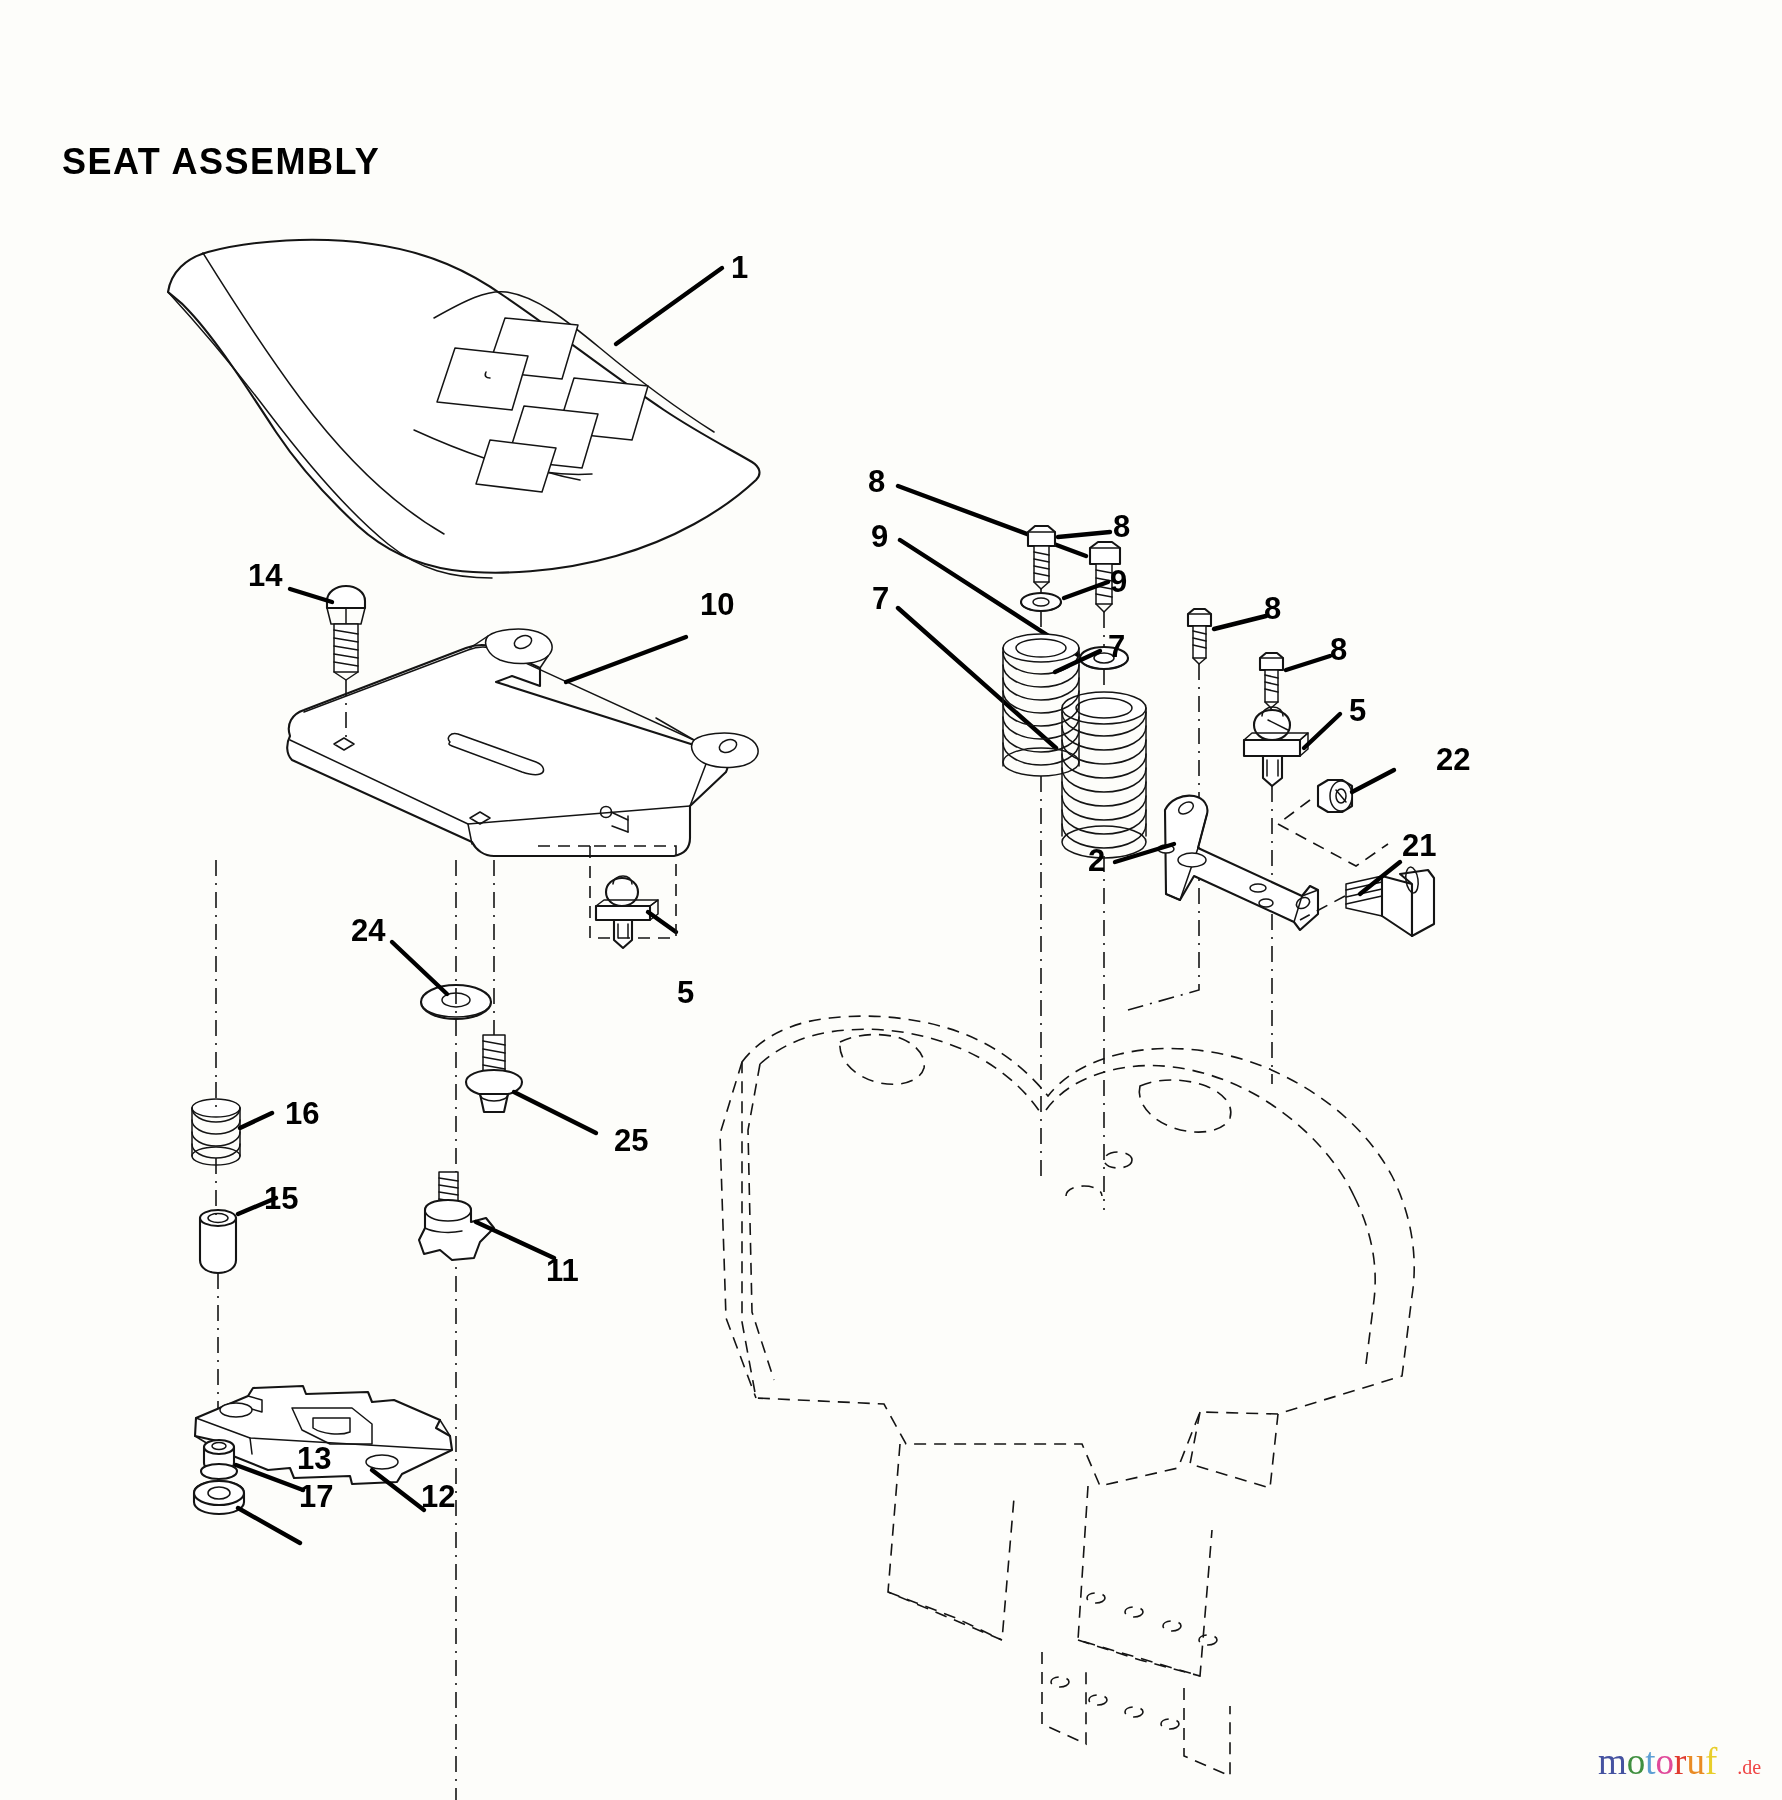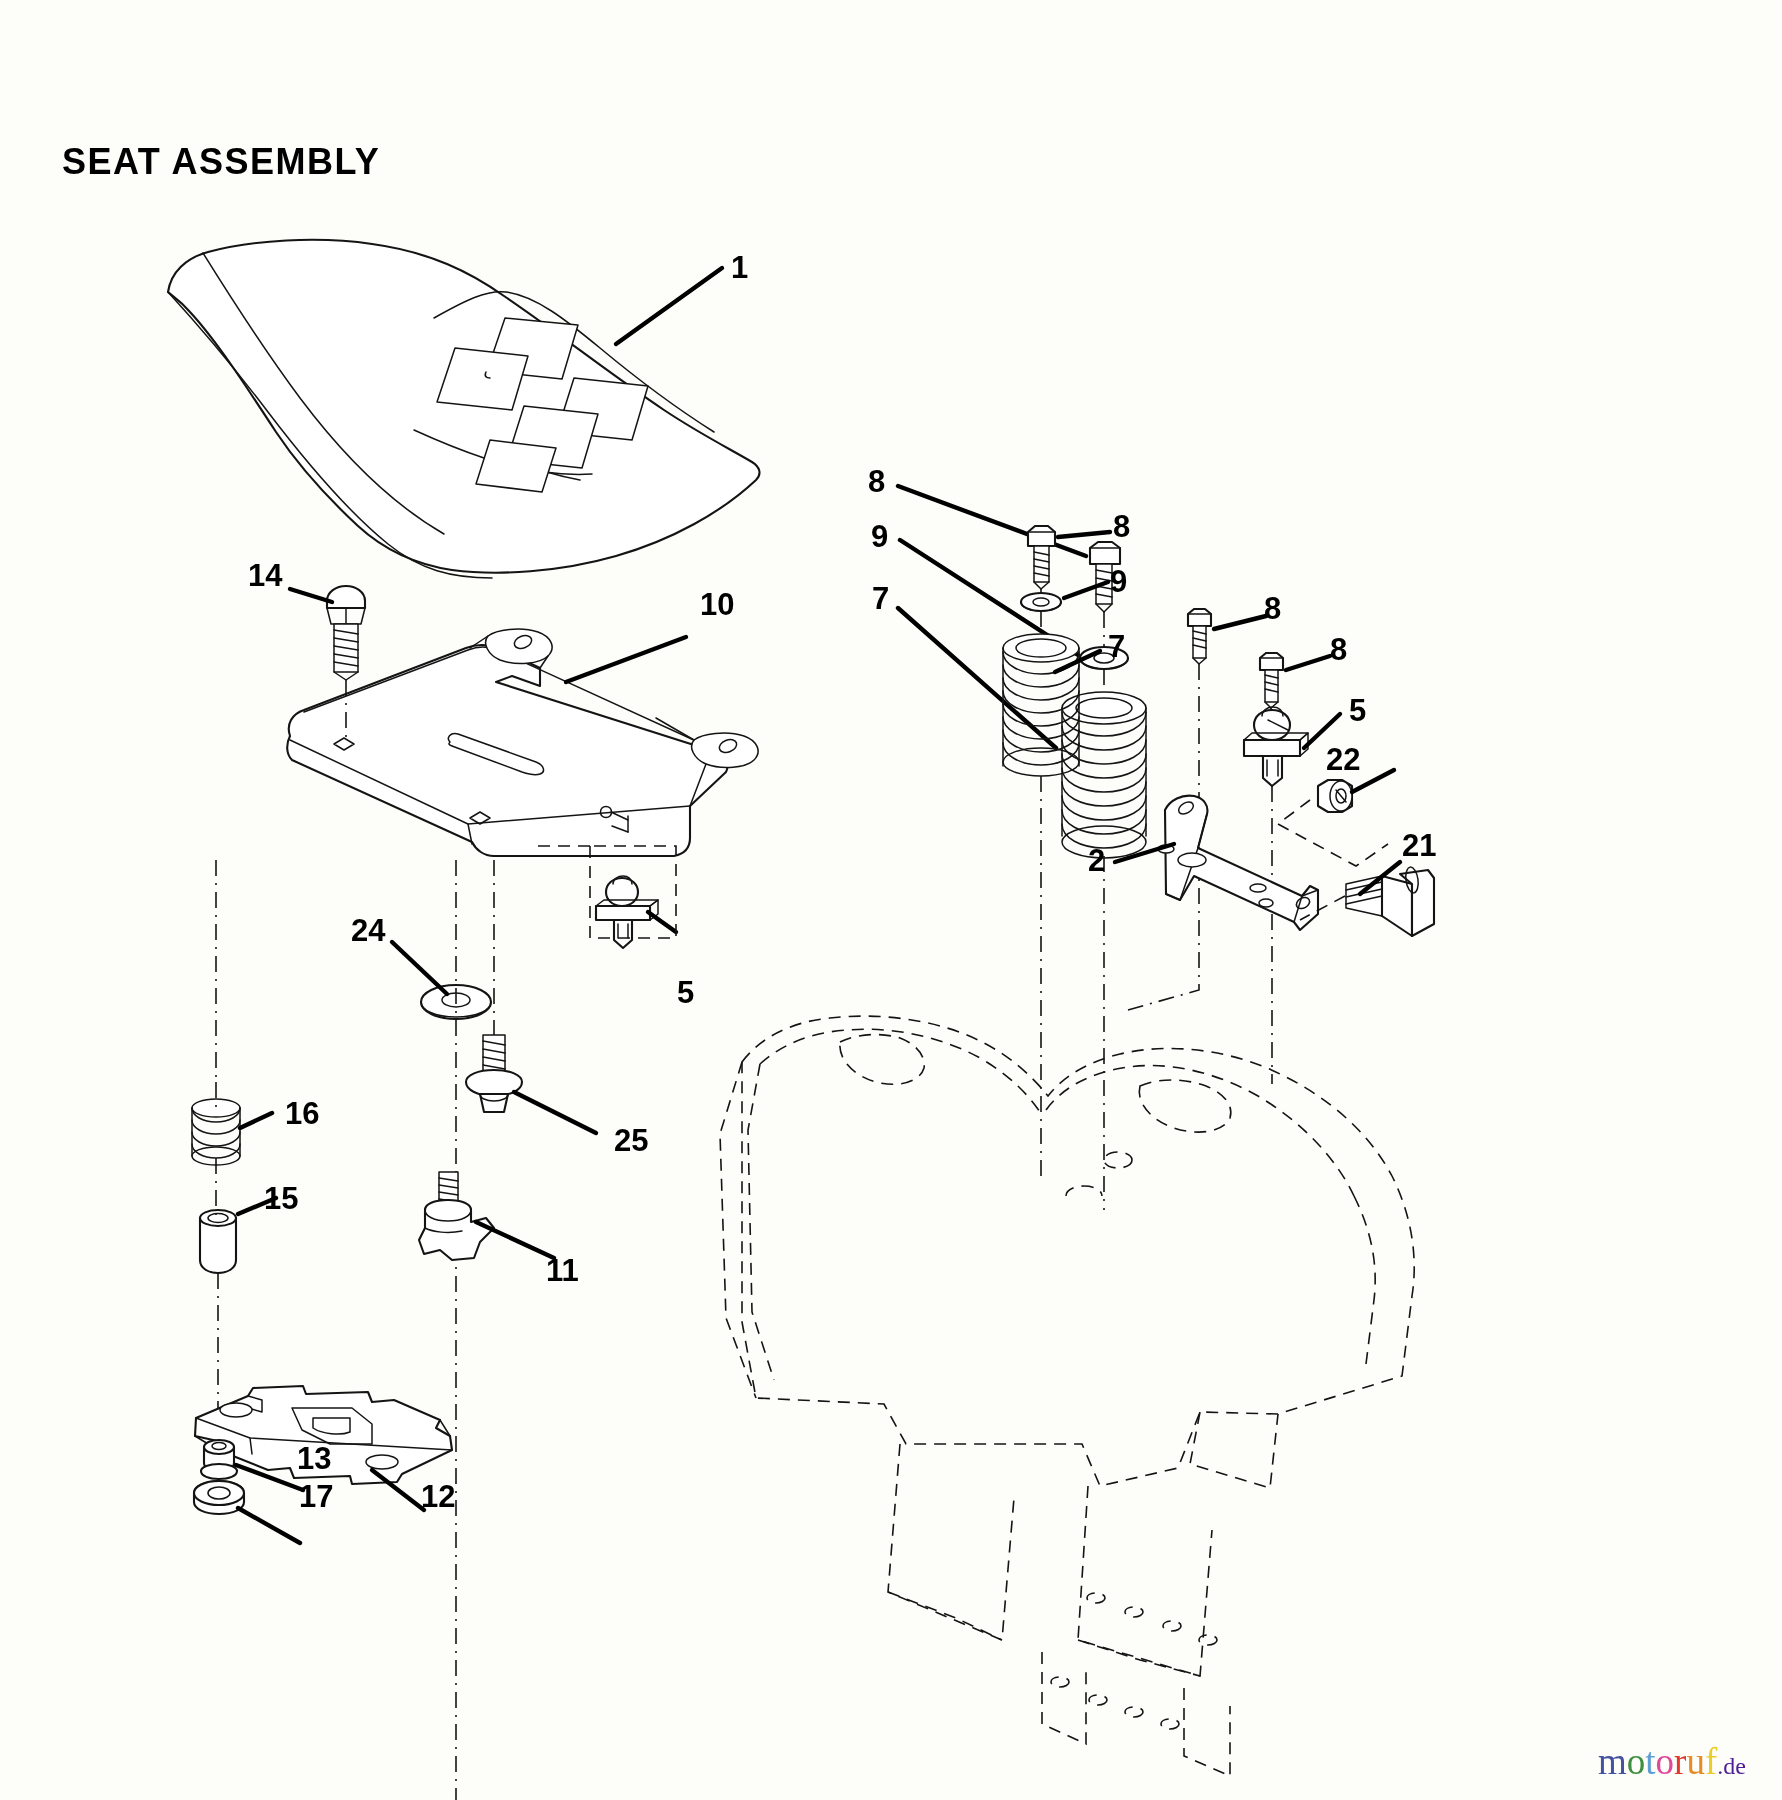--- a/index.html
+++ b/index.html
@@ -71,22 +71,23 @@
     position: absolute;
     left: 1598px;
     top: 1740px;
     font-family: "Liberation Serif", serif;
     font-size: 37px;
     letter-spacing: 0px;
     white-space: nowrap;
   }
   .wm span { display:inline-block; }
   .wm .dot {
-    font-size: 24px;
-    color: #4c1d95;
+    font-size: 20px;
+    color: #ef4444;
+    margin-left: 20px;
   }
 </style>
 </head>
 <body>
 
 <div id="page">
 
   <div class="hdr-section">SEAT  ASSEMBLY</div>
 
   <svg id="art" viewBox="0 0 1782 1800" xmlns="http://www.w3.org/2000/svg">
@@ -482,21 +483,21 @@
   <div class="callout" style="left:700px; top:589px;">10</div>
   <div class="callout" style="left:868px; top:466px;">8</div>
   <div class="callout" style="left:871px; top:521px;">9</div>
   <div class="callout" style="left:872px; top:583px;">7</div>
   <div class="callout" style="left:1113px; top:511px;">8</div>
   <div class="callout" style="left:1110px; top:566px;">9</div>
   <div class="callout" style="left:1108px; top:631px;">7</div>
   <div class="callout" style="left:1264px; top:593px;">8</div>
   <div class="callout" style="left:1330px; top:634px;">8</div>
   <div class="callout" style="left:1349px; top:695px;">5</div>
-  <div class="callout" style="left:1326px; top:744px;">22</div>
+  <div class="callout" style="left:1436px; top:744px;">22</div>
   <div class="callout" style="left:1088px; top:845px;">2</div>
   <div class="callout" style="left:1402px; top:830px;">21</div>
   <div class="callout" style="left:677px; top:977px;">5</div>
   <div class="callout" style="left:351px; top:915px;">24</div>
   <div class="callout" style="left:614px; top:1125px;">25</div>
   <div class="callout" style="left:285px; top:1098px;">16</div>
   <div class="callout" style="left:264px; top:1183px;text-align:center;">15</div>
   <div class="callout" style="left:546px; top:1255px;">11</div>
   <div class="callout" style="left:297px; top:1443px;">13</div>
   <div class="callout" style="left:299px; top:1481px;">17</div>

